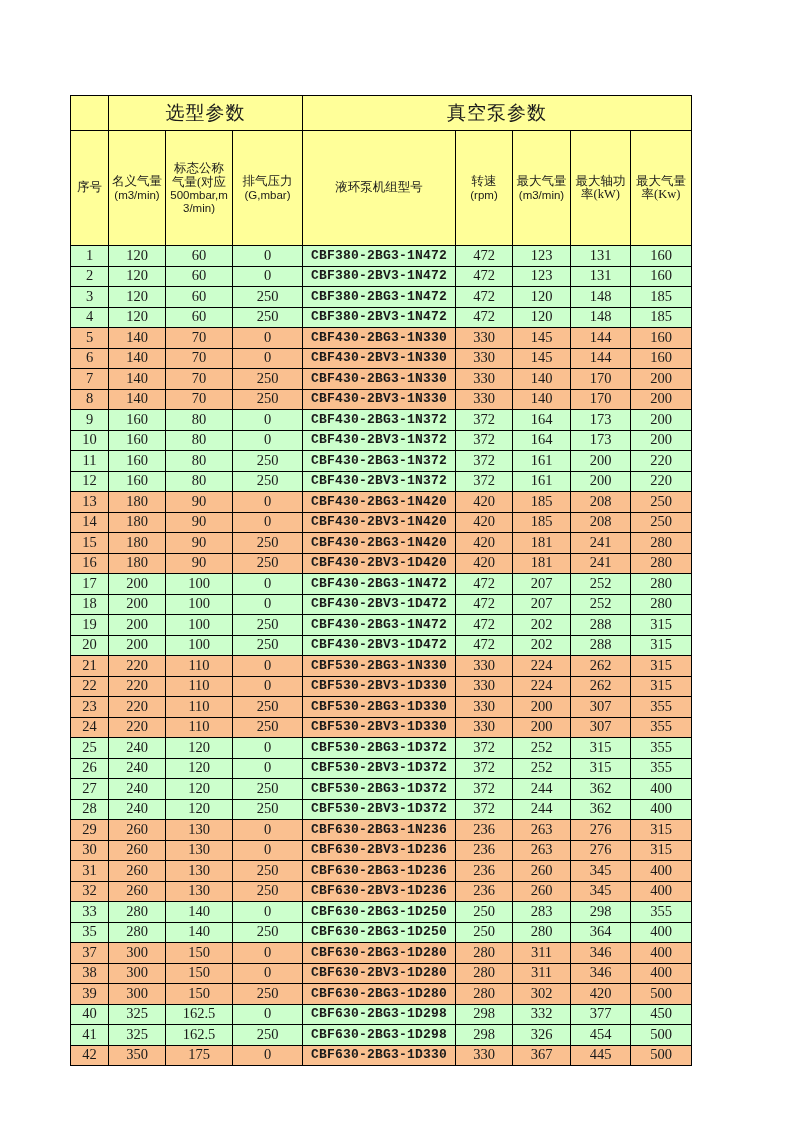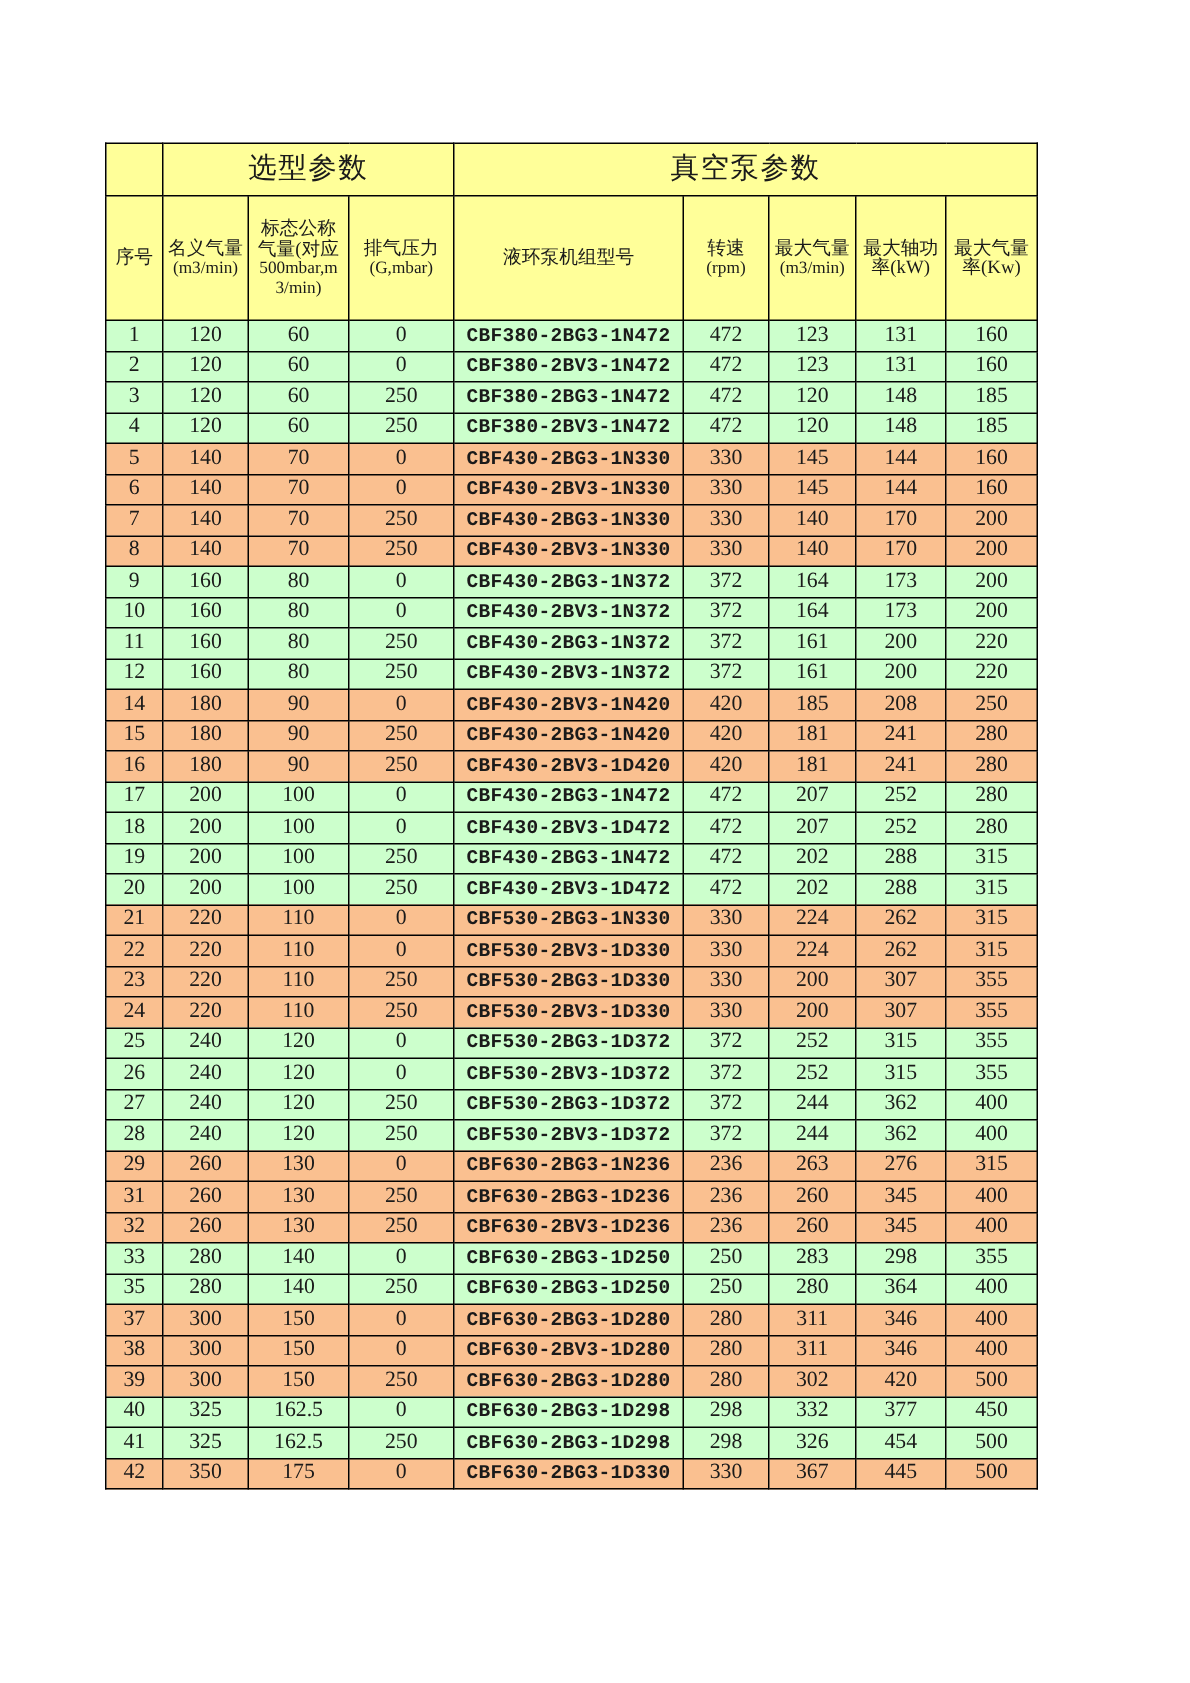--- a/index.html
+++ b/index.html
@@ -54,26 +54,26 @@
   td.group-title {
     font-size: 19px;
     letter-spacing: 1px;
   }
   td.group-blank { background: #ffff99; }
 
   tr.head-row td {
     background: #ffff99;
     height: 82px;
     font-size: 12.5px;
-    padding: 0 1px;
+    padding: 16px 1px;
   }
   td.head-cell .cn { font-size: 12.5px; }
   td.head-cell .lat {
     font-size: 11.5px;
-    font-family: Liberation Serif, serif;
+    font-family: Liberation Sans, sans-serif;
   }
   td.head-wide { font-size: 13px; }
 
   
   tr.data-row td {
     height: 19.5px;
     font-size: 14.5px;
   }
   tr.data-row td.model {
     font-family: "Liberation Mono", "DejaVu Sans Mono", monospace;
@@ -272,20 +272,31 @@
           <td>160</td>
           <td>80</td>
           <td>250</td>
           <td class="model">CBF430-2BV3-1N372</td>
           <td>372</td>
           <td>161</td>
           <td>200</td>
           <td>220</td>
         </tr>
         <tr class="data-row band-orange">
+          <td>13</td>
+          <td>180</td>
+          <td>90</td>
+          <td>0</td>
+          <td class="model">CBF430-2BG3-1N420</td>
+          <td>420</td>
+          <td>185</td>
+          <td>208</td>
+          <td>250</td>
+        </tr>
+        <tr class="data-row band-orange">
           <td>14</td>
           <td>180</td>
           <td>90</td>
           <td>0</td>
           <td class="model">CBF430-2BV3-1N420</td>
           <td>420</td>
           <td>185</td>
           <td>208</td>
           <td>250</td>
         </tr>
@@ -442,20 +453,31 @@
           <td>244</td>
           <td>362</td>
           <td>400</td>
         </tr>
         <tr class="data-row band-orange">
           <td>29</td>
           <td>260</td>
           <td>130</td>
           <td>0</td>
           <td class="model">CBF630-2BG3-1N236</td>
+          <td>236</td>
+          <td>263</td>
+          <td>276</td>
+          <td>315</td>
+        </tr>
+        <tr class="data-row band-orange">
+          <td>30</td>
+          <td>260</td>
+          <td>130</td>
+          <td>0</td>
+          <td class="model">CBF630-2BV3-1D236</td>
           <td>236</td>
           <td>263</td>
           <td>276</td>
           <td>315</td>
         </tr>
         <tr class="data-row band-orange">
           <td>31</td>
           <td>260</td>
           <td>130</td>
           <td>250</td>

